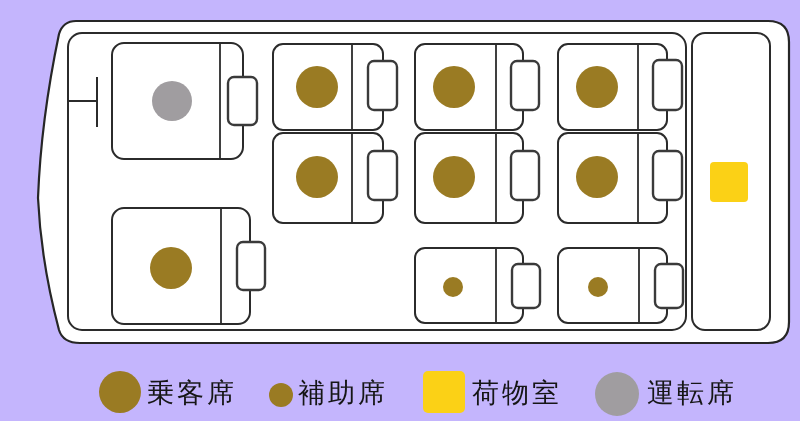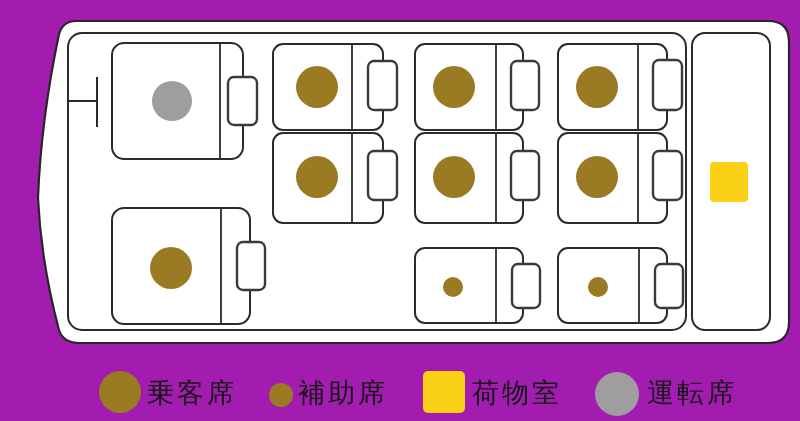--- a/index.html
+++ b/index.html
@@ -1,17 +1,17 @@
 <!DOCTYPE html>
 <html><head>
 <meta charset="utf-8">
 <style>
   html,body{margin:0;padding:0;background:#ffffff;}
   .stage{
-    position:relative;width:800px;height:421px;background:#a21caf;
+    position:relative;width:800px;height:421px;background:#c4b5fd;
     font-family:"Liberation Sans",sans-serif;overflow:hidden;
   }
   svg{display:block;}
   .body-outline{fill:#ffffff;stroke:#262626;stroke-width:2.2;stroke-linejoin:round;}
   .inner-wall{fill:none;stroke:#2b2b2b;stroke-width:2;}
   .seat{fill:#ffffff;stroke:#2b2b2b;stroke-width:2;}
   .divider{stroke:#2b2b2b;stroke-width:1.8;}
   .headrest{fill:#ffffff;stroke:#3a3a3a;stroke-width:2.4;}
   .steer{stroke:#2b2b2b;stroke-width:2;}
   .legend-label{font-size:27px;letter-spacing:3px;fill:#161616;}

